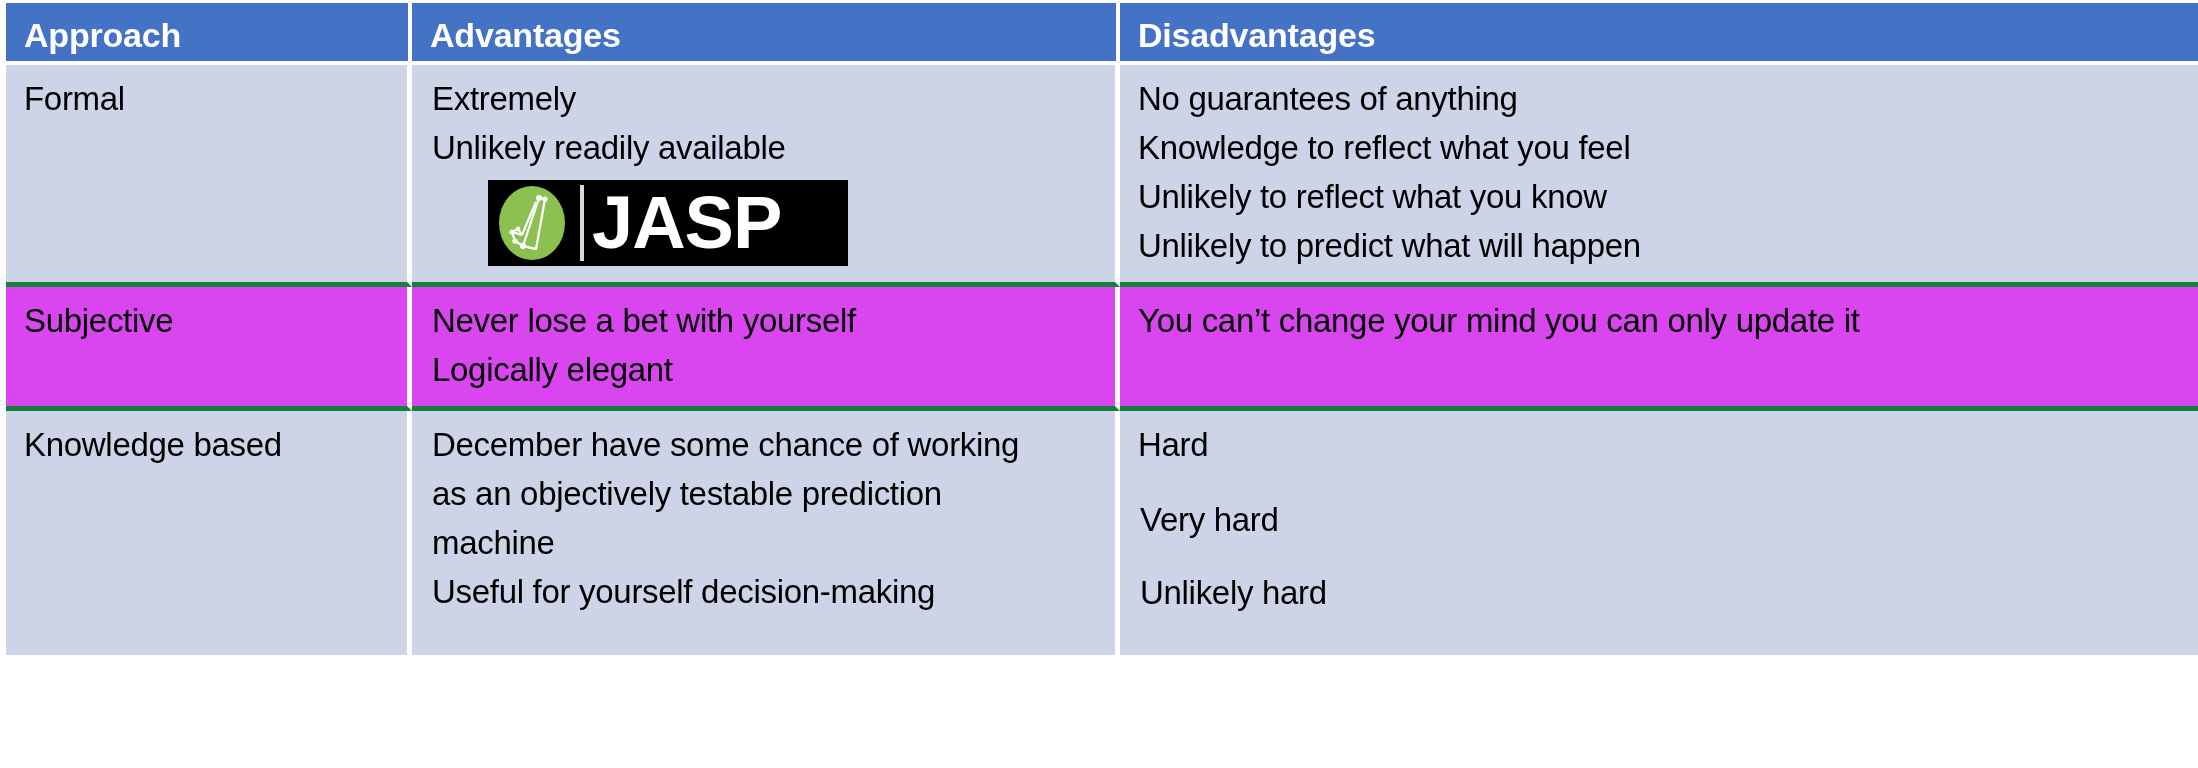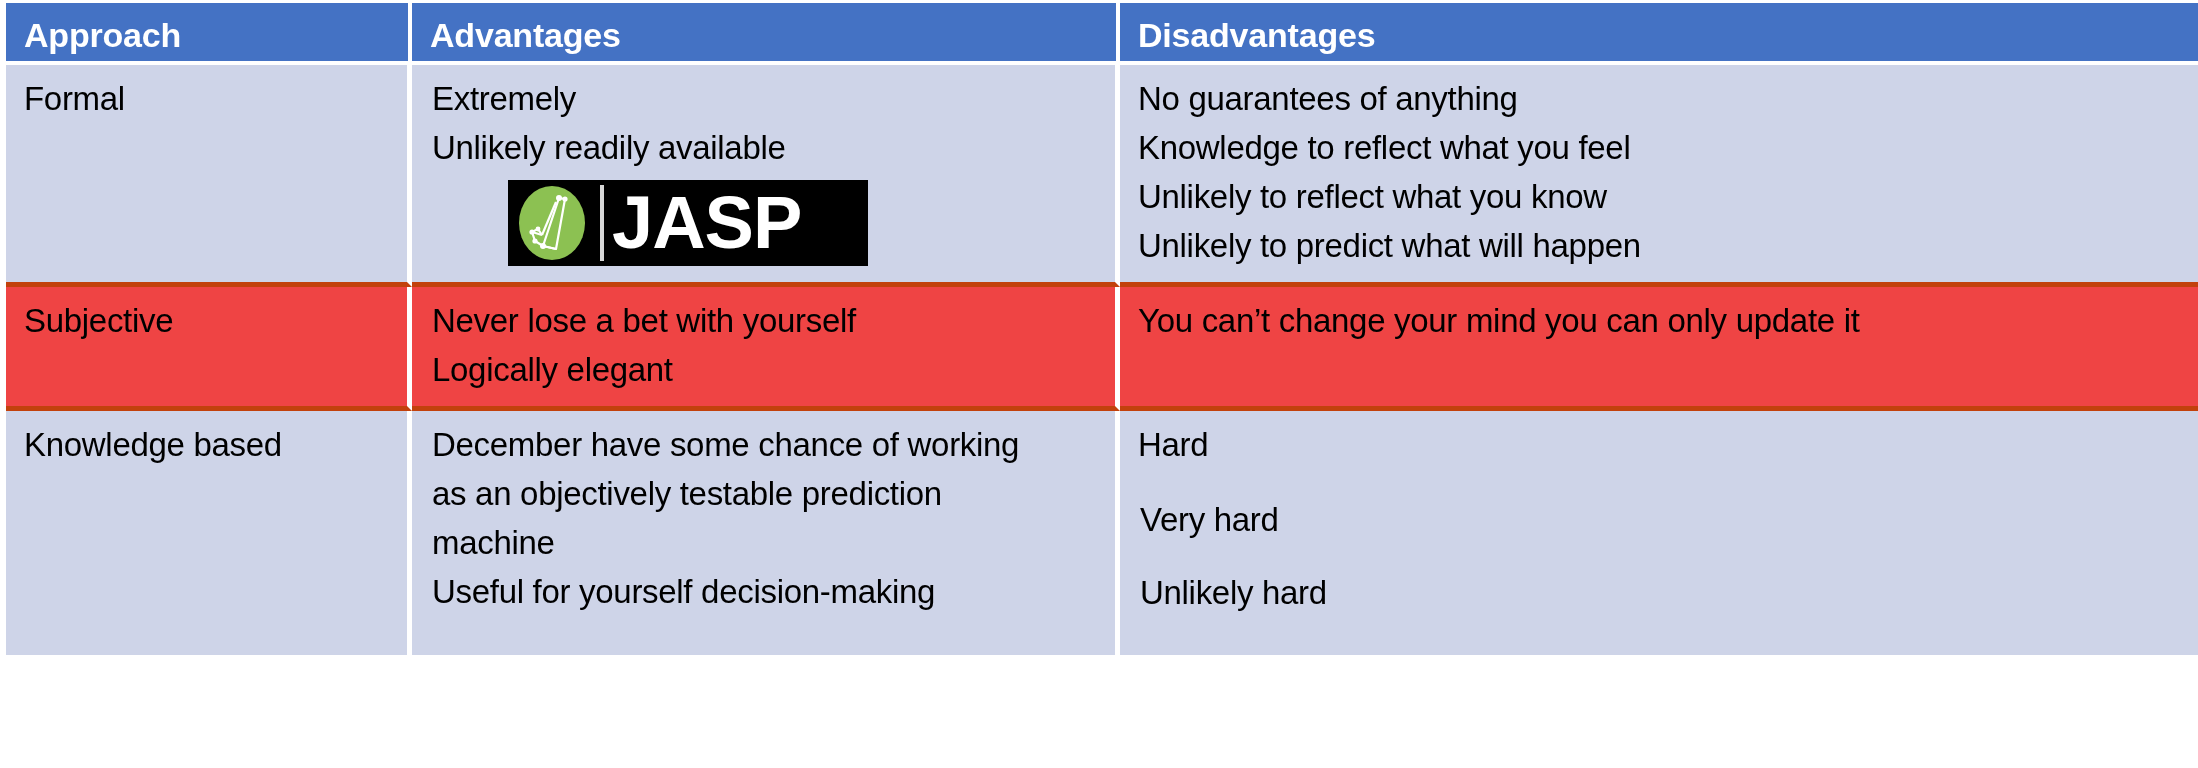--- a/index.html
+++ b/index.html
@@ -63,28 +63,28 @@
     font-size: 34px;
     line-height: 52px;
     font-family: "Liberation Sans", "DejaVu Sans", sans-serif;
     letter-spacing: -0.2px;
     white-space: nowrap;
   }
 
   
   .body-row .cell {
     border-right: 5px solid #ffffff;
-    border-bottom: 5px solid #c2410c;
+    border-bottom: 5px solid #15803d;
     padding: 9px 0 12px 18px;
   }
   .body-row .cell:last-child { border-right: none; }
   .body-row.last .cell { border-bottom: none; }
 
   .shade-dark  .cell { background: #CED4E8; }
-  .shade-light .cell { background: #ef4444; }
+  .shade-light .cell { background: #d946ef; }
 
   .cell-text {
     color: #000000;
     font-size: 33px;
     line-height: 49px;
     font-family: "Liberation Sans", "DejaVu Sans", sans-serif;
     letter-spacing: -0.3px;
   }
   .cell-text .line { display: block; white-space: nowrap; }
   .cell-text .line.wrapline { white-space: normal; }
@@ -96,21 +96,21 @@
   .spaced .line { margin-bottom: 26px; }
   .spaced .line.gap-extra { margin-bottom: 24px; }
 
   
   .adv-formal .cell-text { width: 640px; }
   .adv-knowledge .cell-text { width: 620px; }
 
   
   .jasp-logo {
     margin-top: 8px;
-    margin-left: 78px;
+    margin-left: 58px;
     width: 360px;
     height: 86px;
     background: #000000;
     display: flex;
     align-items: center;
     position: relative;
   }
   .jasp-mark {
     width: 80px;
     height: 80px;

